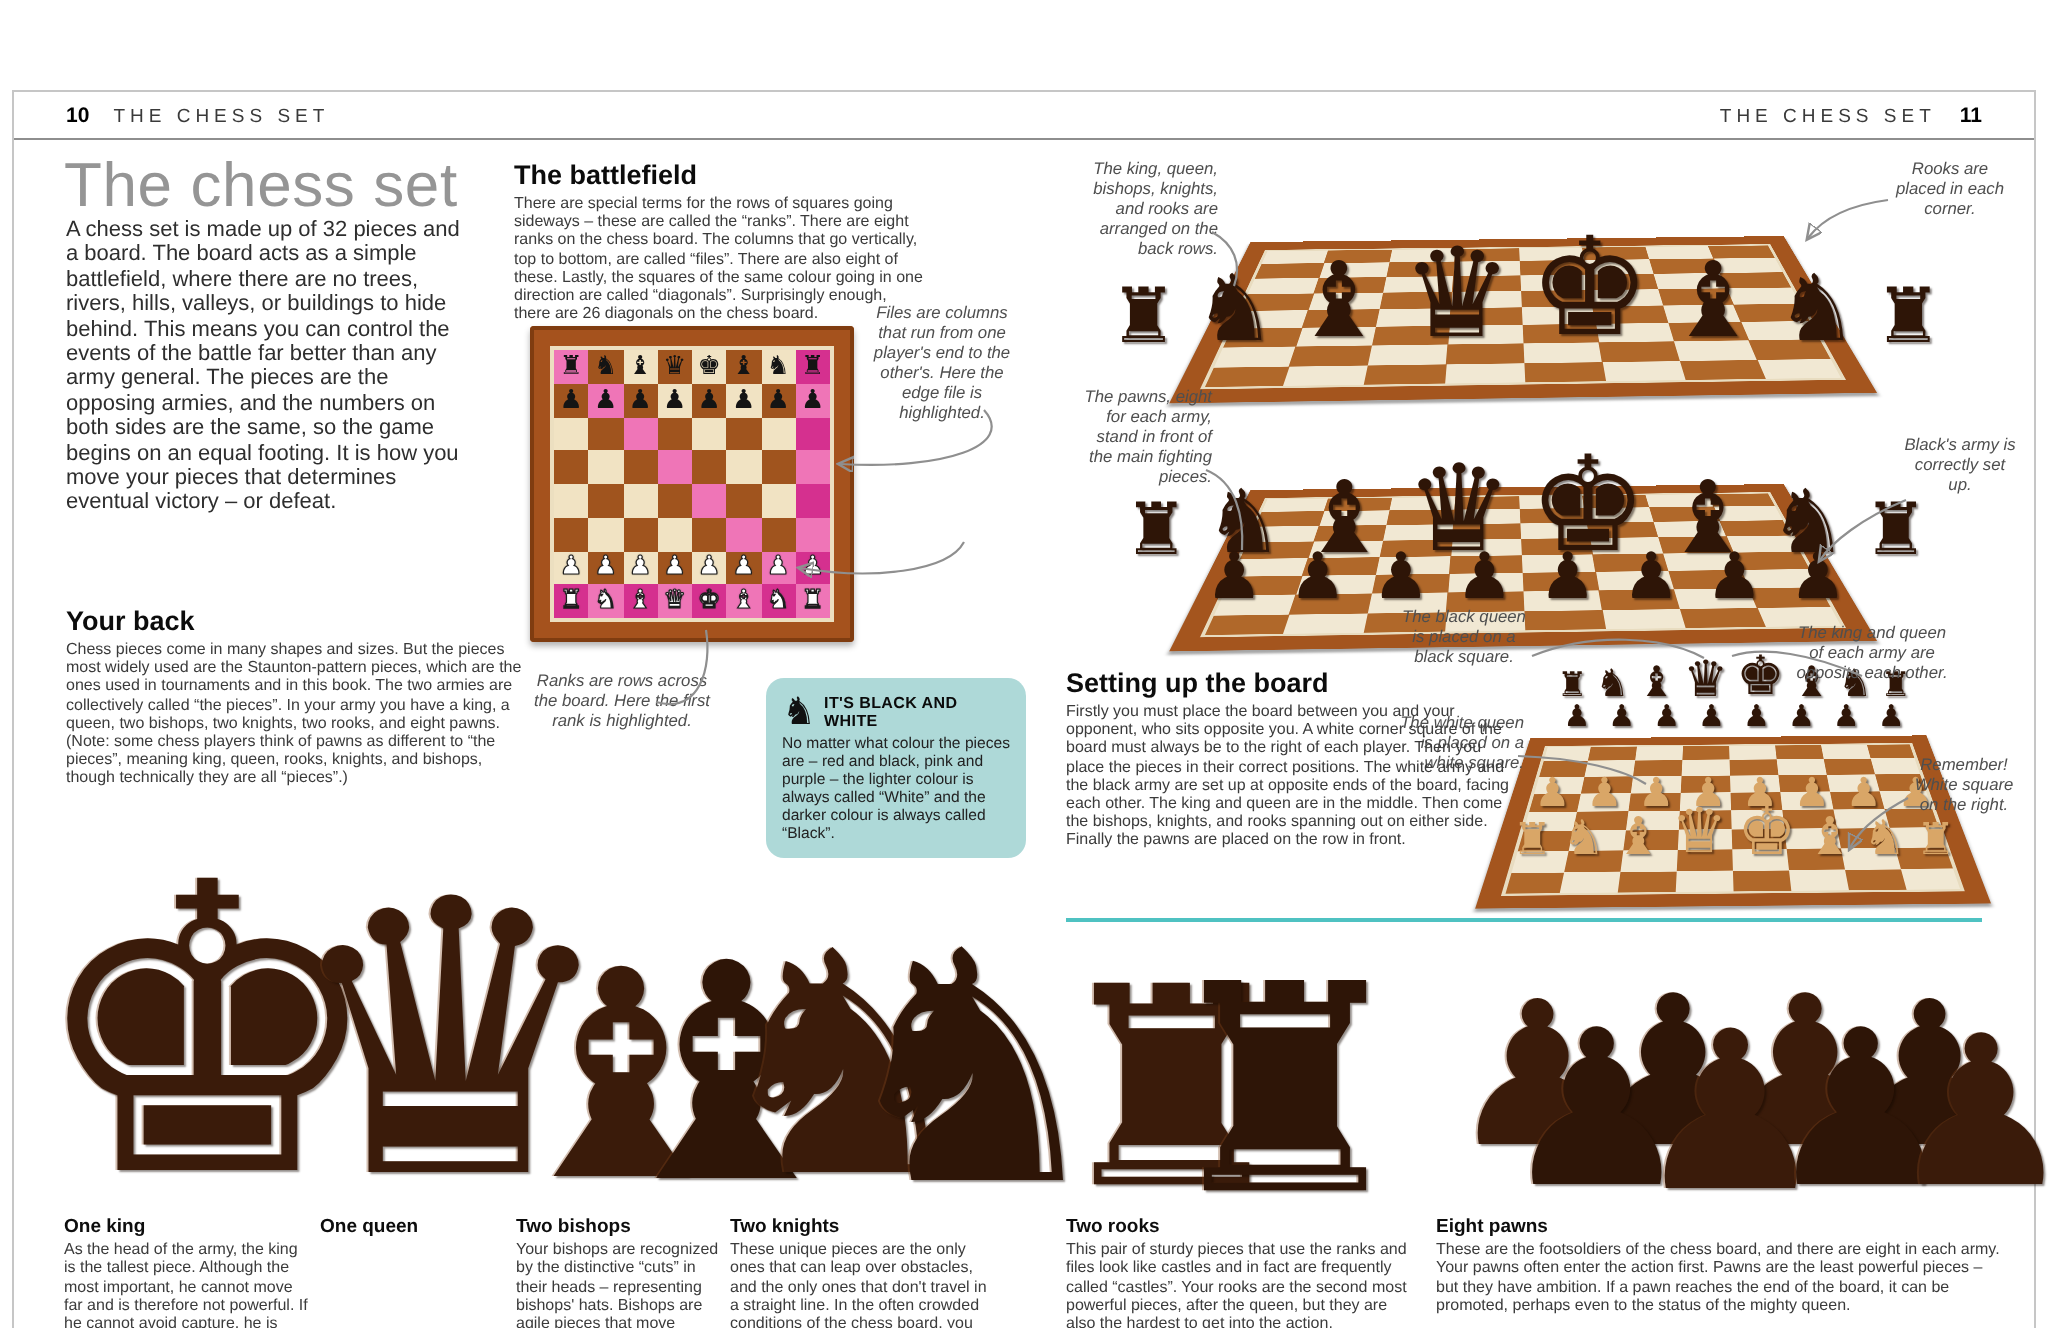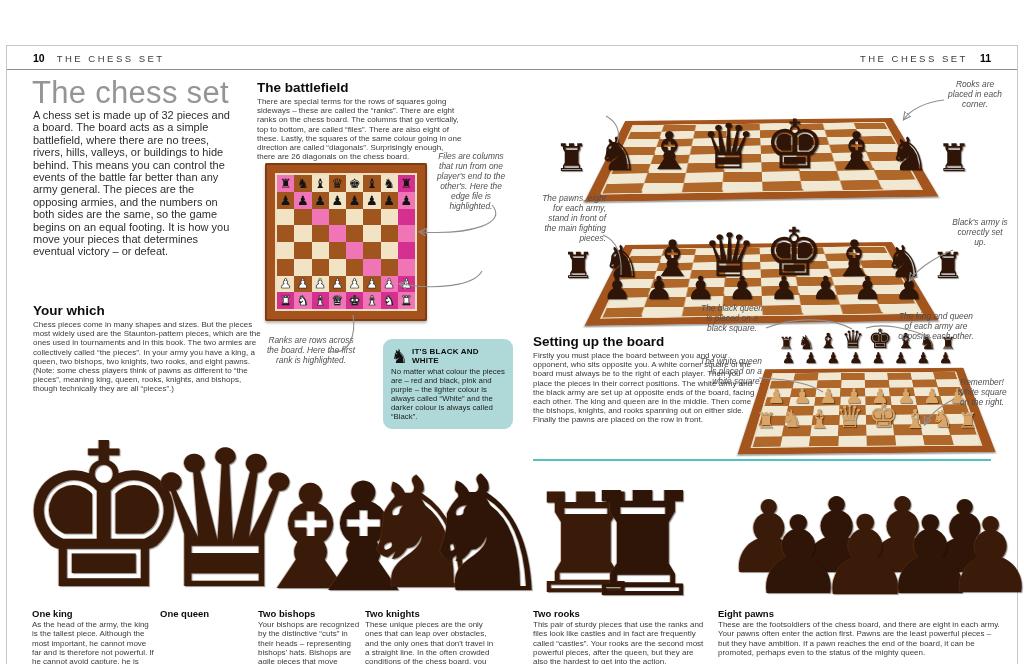--- a/index.html
+++ b/index.html
@@ -209,21 +209,21 @@
 
   <div class="ann" style="left:432px;top:112px;width:78px;">Files are columns that run from one player's end to the other's. Here the edge file is highlighted.</div>
   <div class="ann" style="left:267px;top:296px;width:88px;">Ranks are rows across the board. Here the first rank is highlighted.</div>
 
   <div class="callout">
     <span class="ic">♞</span>
     <div class="ct">IT'S BLACK AND WHITE</div>
     <div class="cb">No matter what colour the pieces are – red and black, pink and purple – the lighter colour is always called “White” and the darker colour is always called “Black”.</div>
   </div>
 
-  <div class="h3" style="left:33px;top:264px;">Your which</div>
+  <div class="h3" style="left:33px;top:264px;">Your back</div>
   <div class="body" style="left:33px;top:281px;width:232px;">Chess pieces come in many shapes and sizes. But the pieces most widely used are the Staunton-pattern pieces, which are the ones used in tournaments and in this book. The two armies are collectively called “the pieces”. In your army you have a king, a queen, two bishops, two knights, two rooks, and eight pawns. (Note: some chess players think of pawns as different to “the pieces”, meaning king, queen, rooks, knights, and bishops, though technically they are all “pieces”.)</div>
 
   <div class="piece" style="left:14px;bottom:104px;font-size:200px;">♚</div>
   <div class="piece" style="left:140px;bottom:104px;font-size:190px;">♛</div>
   <div class="piece" style="left:246px;bottom:106px;font-size:144px;">♝</div>
   <div class="piece" style="left:296px;bottom:103px;font-size:150px;color:#2e1507;">♝</div>
   <div class="piece" style="left:352px;bottom:106px;font-size:154px;">♞</div>
   <div class="piece" style="left:414px;bottom:103px;font-size:160px;color:#2e1507;">♞</div>
 
   <div class="caption" style="left:32px;top:570px;width:122px;">
@@ -315,20 +315,21 @@
         <span style="font-size: 24px; text-shadow: rgba(15, 6, 2, 0.5) 1px 1px 1px;">♞</span>
         <span style="font-size: 26px; text-shadow: rgba(15, 6, 2, 0.5) 1px 1px 1px;">♝</span>
         <span style="font-size: 31px; text-shadow: rgba(15, 6, 2, 0.5) 1px 1px 1px;">♛</span>
         <span style="font-size: 33px; text-shadow: rgba(15, 6, 2, 0.5) 1px 1px 1px;">♚</span>
         <span style="font-size: 26px; text-shadow: rgba(15, 6, 2, 0.5) 1px 1px 1px;">♝</span>
         <span style="font-size: 24px; text-shadow: rgba(15, 6, 2, 0.5) 1px 1px 1px;">♞</span>
         <span style="font-size: 22px; text-shadow: rgba(15, 6, 2, 0.5) 1px 1px 1px;">♜</span>
       </div>
     </div>
 
+  <div class="ann r" style="left:541px;top:40px;width:68px;">The king, queen, bishops, knights, and rooks are arranged on the back rows.</div>
   <div class="ann" style="left:944px;top:40px;width:62px;">Rooks are placed in each corner.</div>
   <div class="ann r" style="left:536px;top:154px;width:70px;">The pawns, eight for each army, stand in front of the main fighting pieces.</div>
   <div class="ann" style="left:952px;top:178px;width:56px;">Black's army is correctly set up.</div>
   <div class="ann r" style="left:700px;top:264px;width:64px;text-align:center;">The black queen is placed on a black square.</div>
   <div class="ann" style="left:898px;top:272px;width:76px;">The king and queen of each army are opposite each other.</div>
   <div class="ann r" style="left:696px;top:317px;width:66px;">The white queen is placed on a white square.</div>
   <div class="ann" style="left:952px;top:338px;width:60px;">Remember! White square on the right.</div>
 
   <div class="h3" style="left:533px;top:295px;">Setting up the board</div>
   <div class="body" style="left:533px;top:312px;width:228px;">Firstly you must place the board between you and your opponent, who sits opposite you. A white corner square of the board must always be to the right of each player. Then you place the pieces in their correct positions. The white army and the black army are set up at opposite ends of the board, facing each other. The king and queen are in the middle. Then come the bishops, knights, and rooks spanning out on either side. Finally the pawns are placed on the row in front.</div>

